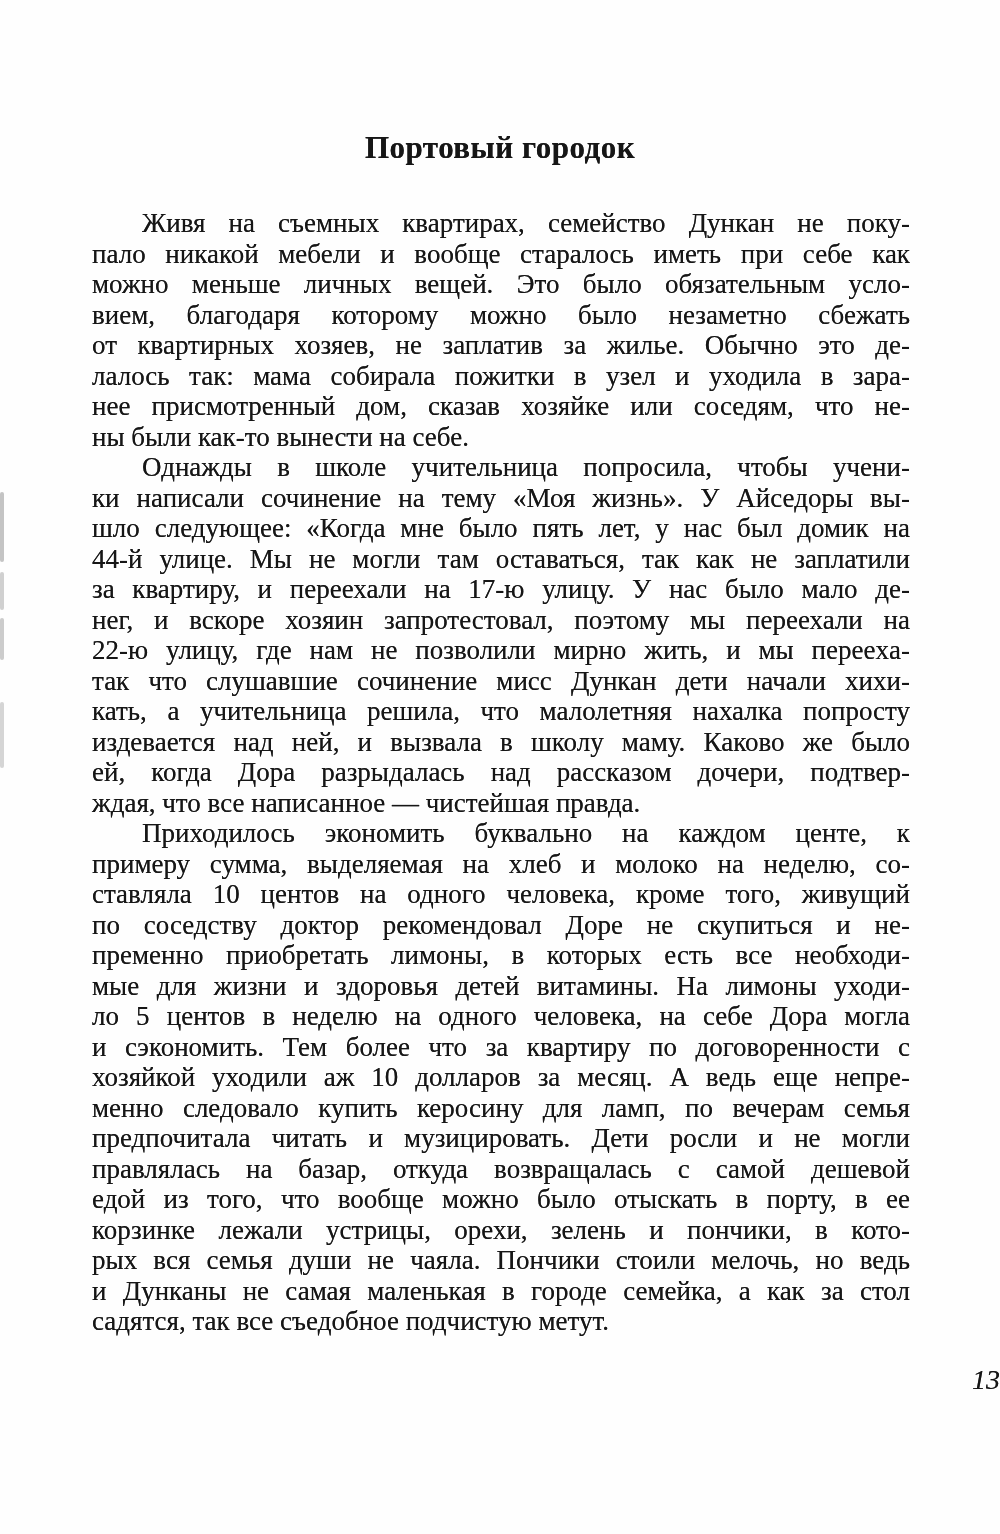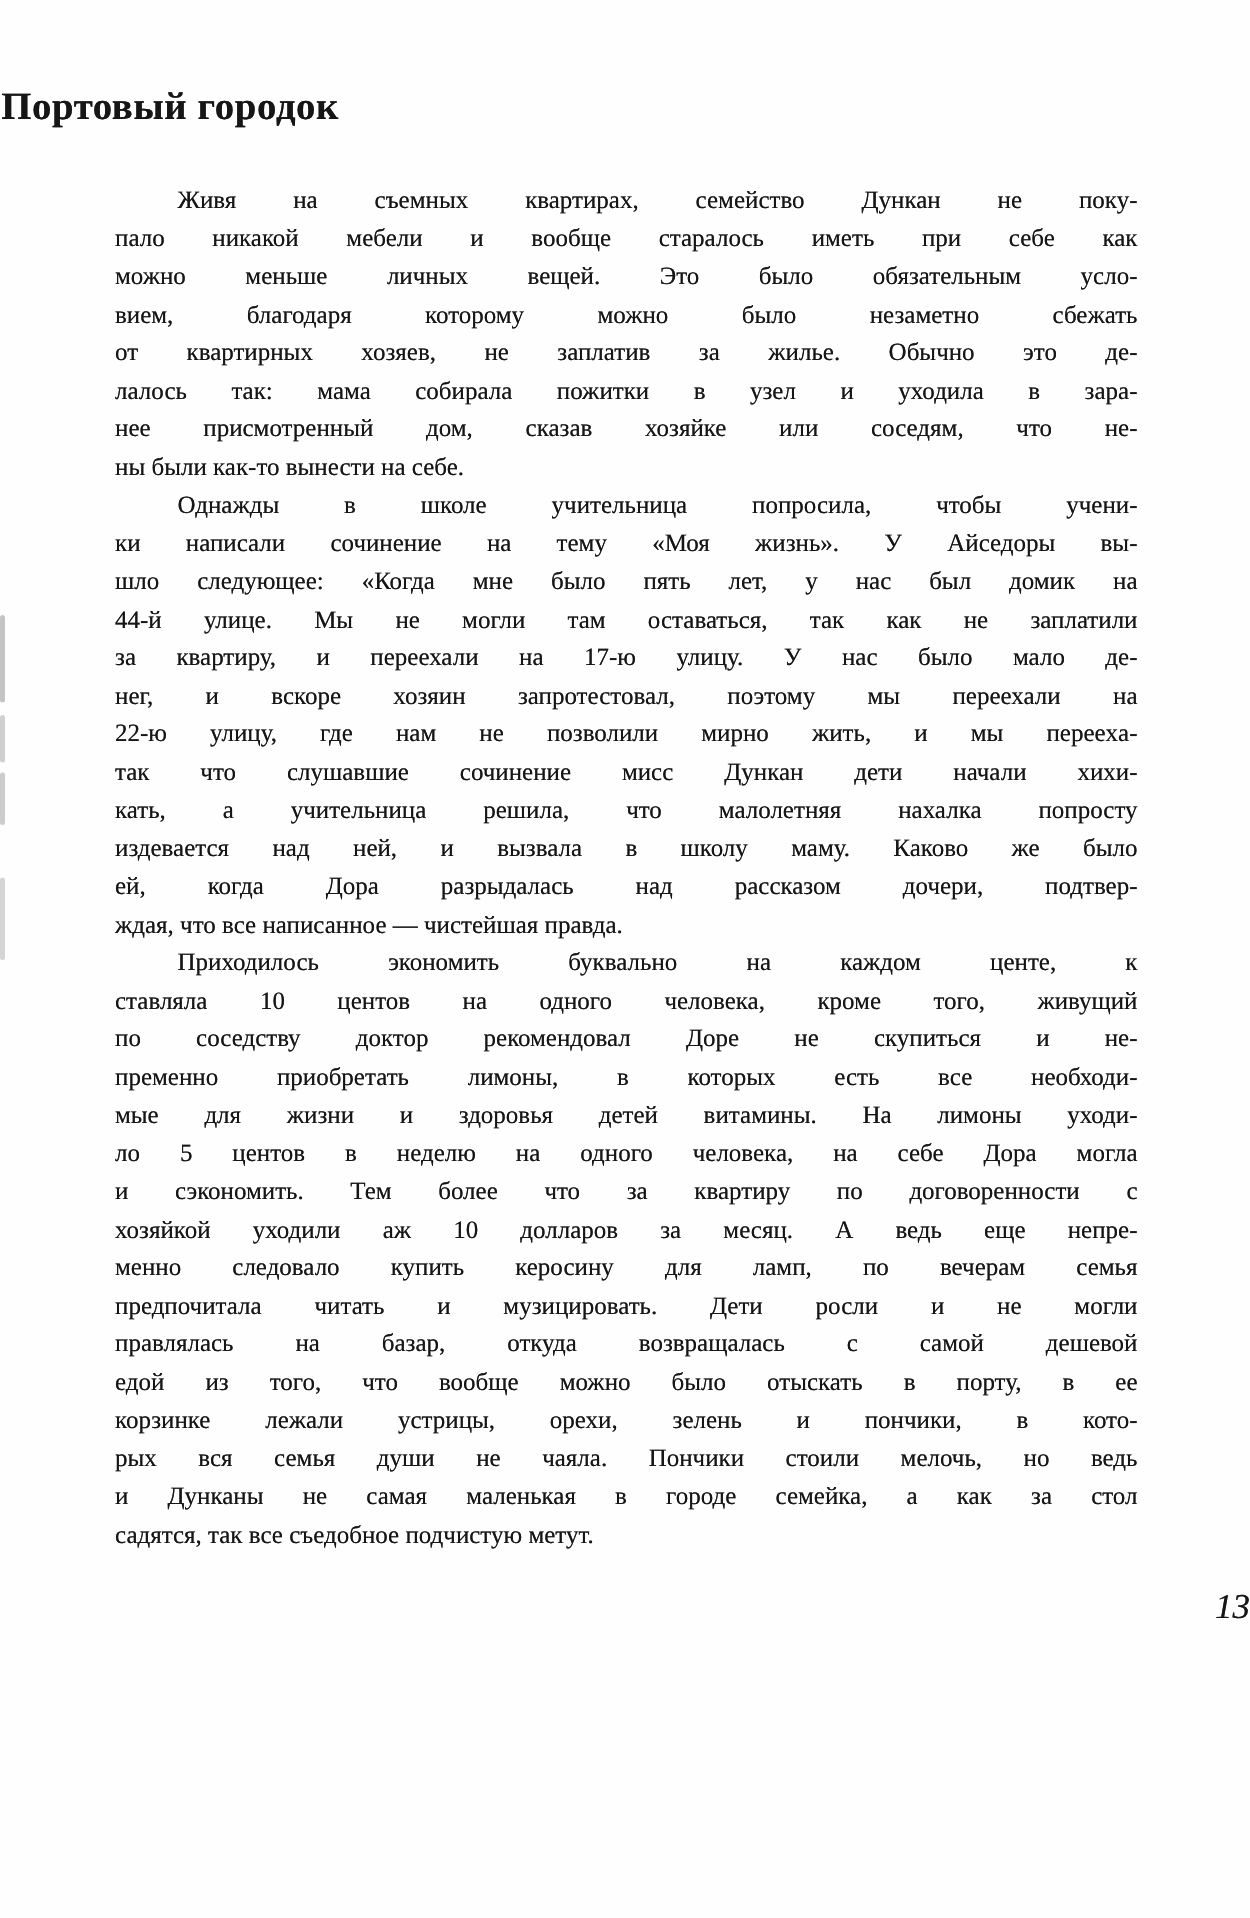--- a/index.html
+++ b/index.html
@@ -23,34 +23,34 @@
     width: 4px;
     border-radius: 2px;
     background: rgba(90, 90, 90, 0.35);
   }
   .scan-artifact.a1 { top: 492px; height: 70px; }
   .scan-artifact.a2 { top: 572px; height: 38px; background: rgba(90,90,90,0.28); }
   .scan-artifact.a3 { top: 618px; height: 42px; background: rgba(90,90,90,0.30); }
   .scan-artifact.a4 { top: 702px; height: 66px; background: rgba(90,90,90,0.25); }
 
   .title {
-    margin: 1px;
-    padding-top: 66px;
+    margin: 12px;
+    padding-top: 118px;
     margin-bottom: 42px;
-    text-align: left;
+    text-align: center;
     font-size: 31px;
     line-height: 36px;
     font-weight: bold;
     letter-spacing: 0.5px;
     text-shadow: 0 0 0.4px rgba(0,0,0,0.75);
   }
   .body-text {
     width: 818px;
     margin-left: 92px;
-    font-size: 20px;
+    font-size: 27px;
     line-height: 30.5px;
     text-shadow: 0 0 0.4px rgba(0,0,0,0.7);
   }
   .paragraph { margin: 0; }
   .line {
     text-align: justify;
     text-align-last: justify;
     white-space: normal;
   }
   .line.first { padding-left: 50px; }
@@ -96,20 +96,21 @@
         <div class="line">нег, и вскоре хозяин запротестовал, поэтому мы переехали на</div>
         <div class="line">22-ю улицу, где нам не позволили мирно жить, и мы переexа-</div>
         <div class="line">так что слушавшие сочинение мисс Дункан дети начали хихи-</div>
         <div class="line">кать, а учительница решила, что малолетняя нахалка попросту</div>
         <div class="line">издевается над ней, и вызвала в школу маму. Каково же было</div>
         <div class="line">ей, когда Дора разрыдалась над рассказом дочери, подтвер-</div>
         <div class="line last">ждая, что все написанное — чистейшая правда.</div>
       </div>
       <div class="paragraph">
         <div class="line first">Приходилось экономить буквально на каждом центе, к</div>
+        <div class="line">примеру сумма, выделяемая на хлеб и молоко на неделю, со-</div>
         <div class="line">ставляла 10 центов на одного человека, кроме того, живущий</div>
         <div class="line">по соседству доктор рекомендовал Доре не скупиться и не-</div>
         <div class="line">пременно приобретать лимоны, в которых есть все необходи-</div>
         <div class="line">мые для жизни и здоровья детей витамины. На лимоны уходи-</div>
         <div class="line">ло 5 центов в неделю на одного человека, на себе Дора могла</div>
         <div class="line">и сэкономить. Тем более что за квартиру по договоренности с</div>
         <div class="line">хозяйкой уходили аж 10 долларов за месяц. А ведь еще непре-</div>
         <div class="line">менно следовало купить керосину для ламп, по вечерам семья</div>
         <div class="line">предпочитала читать и музицировать. Дети росли и не могли</div>
         <div class="line">правлялась на базар, откуда возвращалась с самой дешевой</div>

